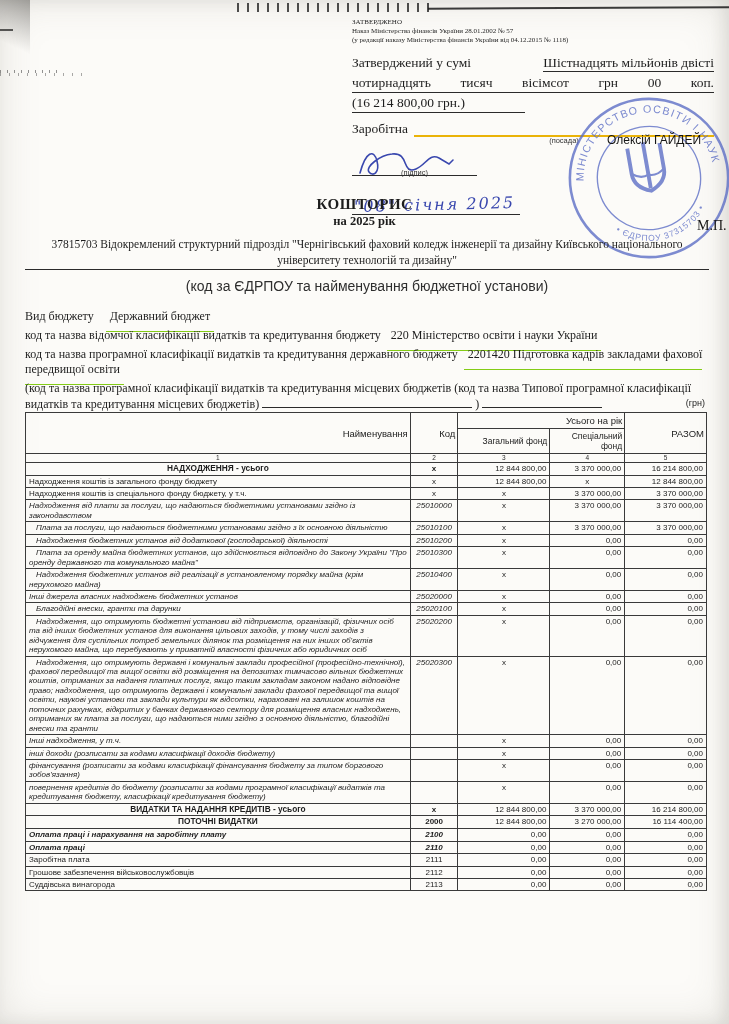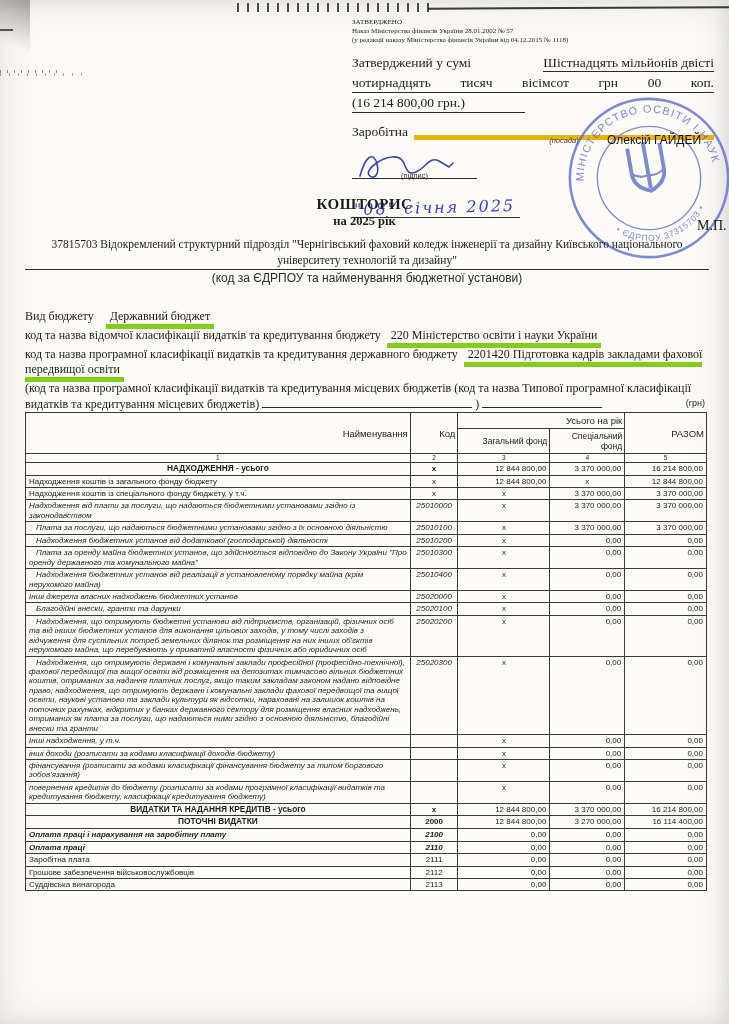--- a/index.html
+++ b/index.html
@@ -22,46 +22,46 @@
   .art-speck2{top:12px;left:560px;width:90px;height:3px;background:repeating-linear-gradient(90deg,#2a2a2a 0 1px,transparent 1px 9px);opacity:.4;}
 
   
   .right-col{position:absolute;left:352px;top:18px;width:362px;}
   .tiny{font-size:7px;line-height:1.3;color:#262626;}
   .sum1{margin-top:10px;font-size:13.5px;display:flex;justify-content:space-between;}
   .uw{border-bottom:1px solid #2b2b2b;}
   .sum2{font-size:13.5px;margin-top:3px;padding-bottom:1px;text-align:justify;text-align-last:justify;}
   .sumnum{font-size:13.5px;margin-top:2px;display:inline-block;padding-bottom:1px;border-bottom:1px solid #2b2b2b;padding-right:60px;}
   .director-row{margin-top:6px;font-size:13.5px;display:flex;align-items:flex-end;}
-  .fill{flex:1;border-bottom:5px solid #eab308;position:relative;margin-left:6px;height:16px;font-style:italic;}
+  .fill{flex:1;border-bottom:2px solid #eab308;position:relative;margin-left:6px;height:16px;}
   .sublabel{position:absolute;left:0;right:0;top:17px;text-align:center;font-size:7.5px;font-family:"Liberation Sans",sans-serif;color:#333;}
   .sig-row{margin-top:14px;width:125px;border-bottom:1px solid #2b2b2b;position:relative;height:24px;}
   .sig-svg{position:absolute;left:4px;bottom:-4px;}
   .date-row{margin-top:16px;width:168px;border-bottom:1px solid #2b2b2b;position:relative;height:22px;margin-bottom:14px;}
   .handwrite{position:absolute;left:2px;bottom:0;font-style:italic;font-size:16px;color:#3947ae;letter-spacing:2px;font-family:"DejaVu Serif",serif;transform:rotate(-1.5deg);white-space:nowrap;}
   
   .stamp{position:absolute;left:563px;top:92px;opacity:.78;transform:rotate(-10deg);}
   .signer{position:absolute;left:607px;top:133px;font-size:12px;font-family:"Liberation Sans",sans-serif;color:#161616;}
   .seal{position:absolute;left:697px;top:218px;font-size:14px;color:#161616;}
 
   
   .title-wrap{position:absolute;top:196px;left:0;width:729px;text-align:center;}
   .title1{font-size:15px;font-weight:bold;letter-spacing:.5px;}
   .title2{font-size:12.5px;font-weight:bold;margin-top:1px;}
   .org-wrap{position:absolute;top:237px;left:25px;width:684px;text-align:center;}
   .org-name{font-size:11.5px;line-height:1.35;border-bottom:1px solid #2b2b2b;padding-bottom:1px;}
-  .org-label{font-size:12px;font-family:"Liberation Sans",sans-serif;color:#2e2e2e;margin-top:1px;}
+  .org-label{font-size:14px;font-family:"Liberation Sans",sans-serif;color:#2e2e2e;margin-top:8px;}
   .city-wrap{position:absolute;top:281px;left:25px;width:684px;text-align:center;}
   .city-name{font-size:12px;display:inline-block;min-width:210px;border-bottom:1px solid #2b2b2b;padding-bottom:1px;}
   .city-label{font-size:8px;font-family:"Liberation Sans",sans-serif;color:#2e2e2e;margin-top:1px;}
 
   
   .budget{position:absolute;top:306px;left:25px;width:684px;font-size:12px;line-height:1.32;}
   .bline{margin-top:3px;}
-  .bval{border-bottom:5px solid #84cc16;padding:0 4px 1px 4px;}
+  .bval{border-bottom:1px solid #84cc16;padding:0 4px 8px 4px;}
   .blabel{}
   .closep{border-bottom:1px solid #2b2b2b;display:inline-block;width:210px;}
   .closep2{border-bottom:1px solid #2b2b2b;display:inline-block;width:120px;}
   .grn{position:absolute;top:398px;right:24px;font-size:9px;font-family:"Liberation Sans",sans-serif;}
 
   
   .tbl-wrap{position:absolute;top:412px;left:25px;width:682px;}
   table{border-collapse:collapse;width:100%;font-family:"Liberation Sans",sans-serif;table-layout:fixed;}
   th,td{border:1px solid #3a3a3a;vertical-align:top;}
   thead th{font-weight:normal;font-size:9.5px;text-align:right;vertical-align:middle;padding:2px;}

